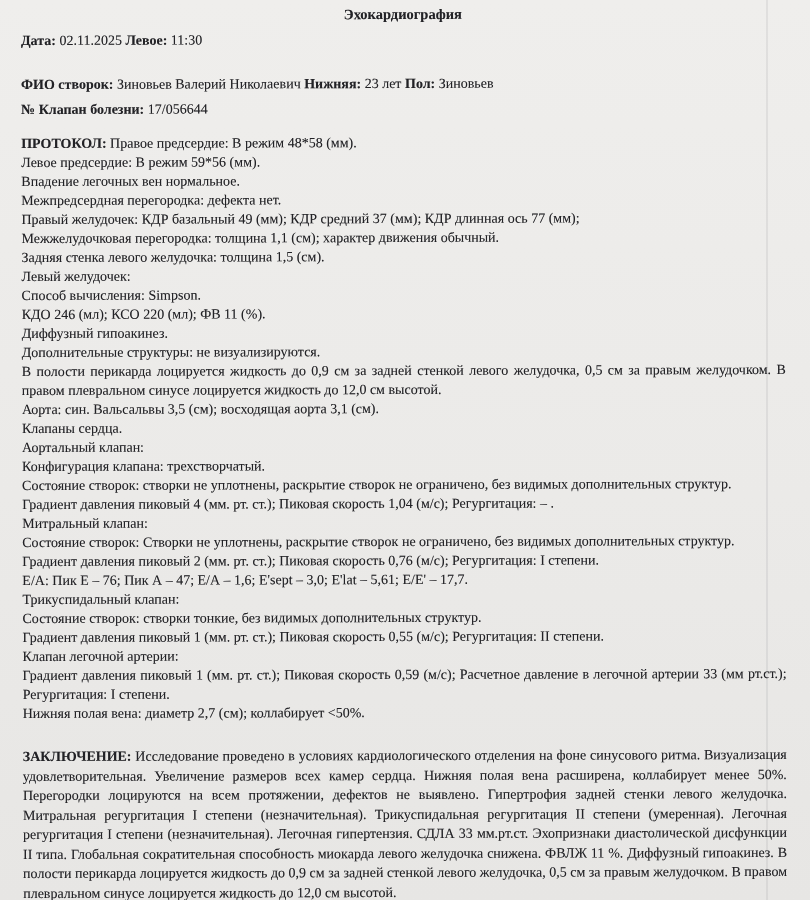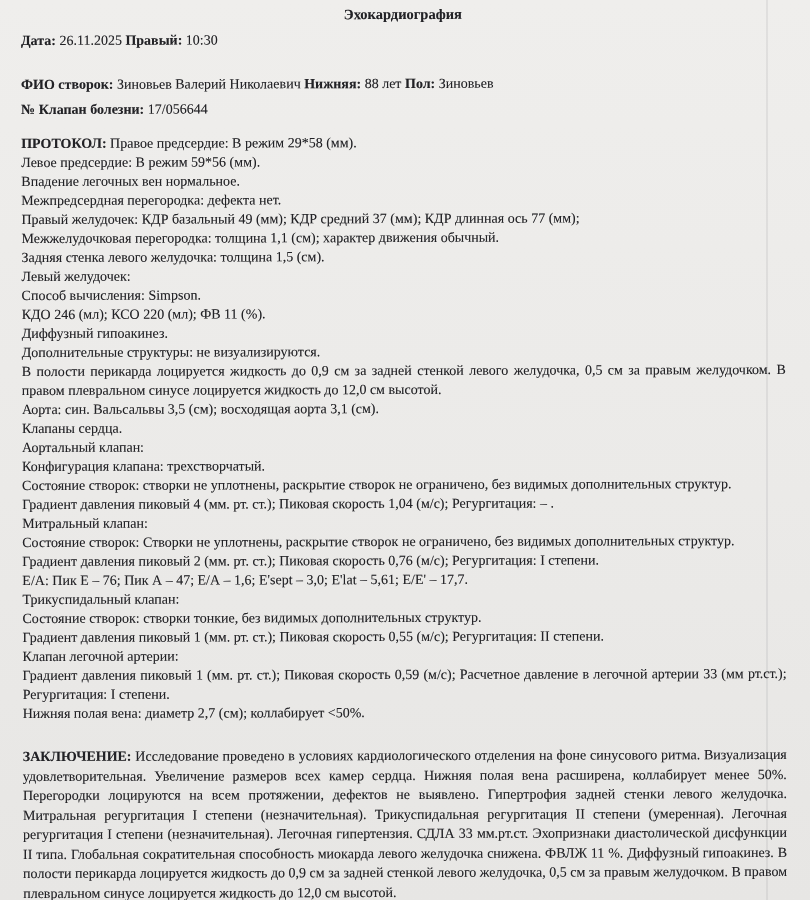--- a/index.html
+++ b/index.html
@@ -69,44 +69,44 @@
 <body>
 
 <div class="crease"></div>
 
 <div class="page">
 
   <div class="title">Эхокардиография</div>
 
   <div class="date-line">
     <span class="b">Дата:</span>
-    <span>26.11.2025</span>
-    <span class="b">Правый:</span>
-    <span>10:30</span>
+    <span>02.11.2025</span>
+    <span class="b">Левое:</span>
+    <span>11:30</span>
   </div>
 
   <div class="patient-block">
     <div>
       <span class="b">ФИО створок:</span>
       <span>Зиновьев Валерий Николаевич</span>
       <span class="b">Нижняя:</span>
-      <span>88 лет</span>
+      <span>23 лет</span>
       <span class="b">Пол:</span>
       <span>Зиновьев</span>
     </div>
     <div>
       <span class="b">№ Клапан болезни:</span>
       <span>17/056644</span>
     </div>
   </div>
 
   <div class="protocol-block">
     <div class="protocol-line">
       <span class="b">ПРОТОКОЛ:</span>
-      <span>Правое предсердие: В режим 29*58 (мм).</span>
+      <span>Правое предсердие: В режим 48*58 (мм).</span>
     </div>
     <div class="protocol-line">Левое предсердие: В режим 59*56 (мм).</div>
     <div class="protocol-line">Впадение легочных вен нормальное.</div>
     <div class="protocol-line">Межпредсердная перегородка: дефекта нет.</div>
     <div class="protocol-line">Правый желудочек: КДР базальный 49 (мм); КДР средний 37 (мм); КДР длинная ось 77 (мм);</div>
     <div class="protocol-line">Межжелудочковая перегородка: толщина 1,1 (см); характер движения обычный.</div>
     <div class="protocol-line">Задняя стенка левого желудочка: толщина 1,5 (см).</div>
     <div class="protocol-line">Левый желудочек:</div>
     <div class="protocol-line">Способ вычисления: Simpson.</div>
     <div class="protocol-line">КДО 246 (мл); КСО 220 (мл); ФВ 11 (%).</div>

